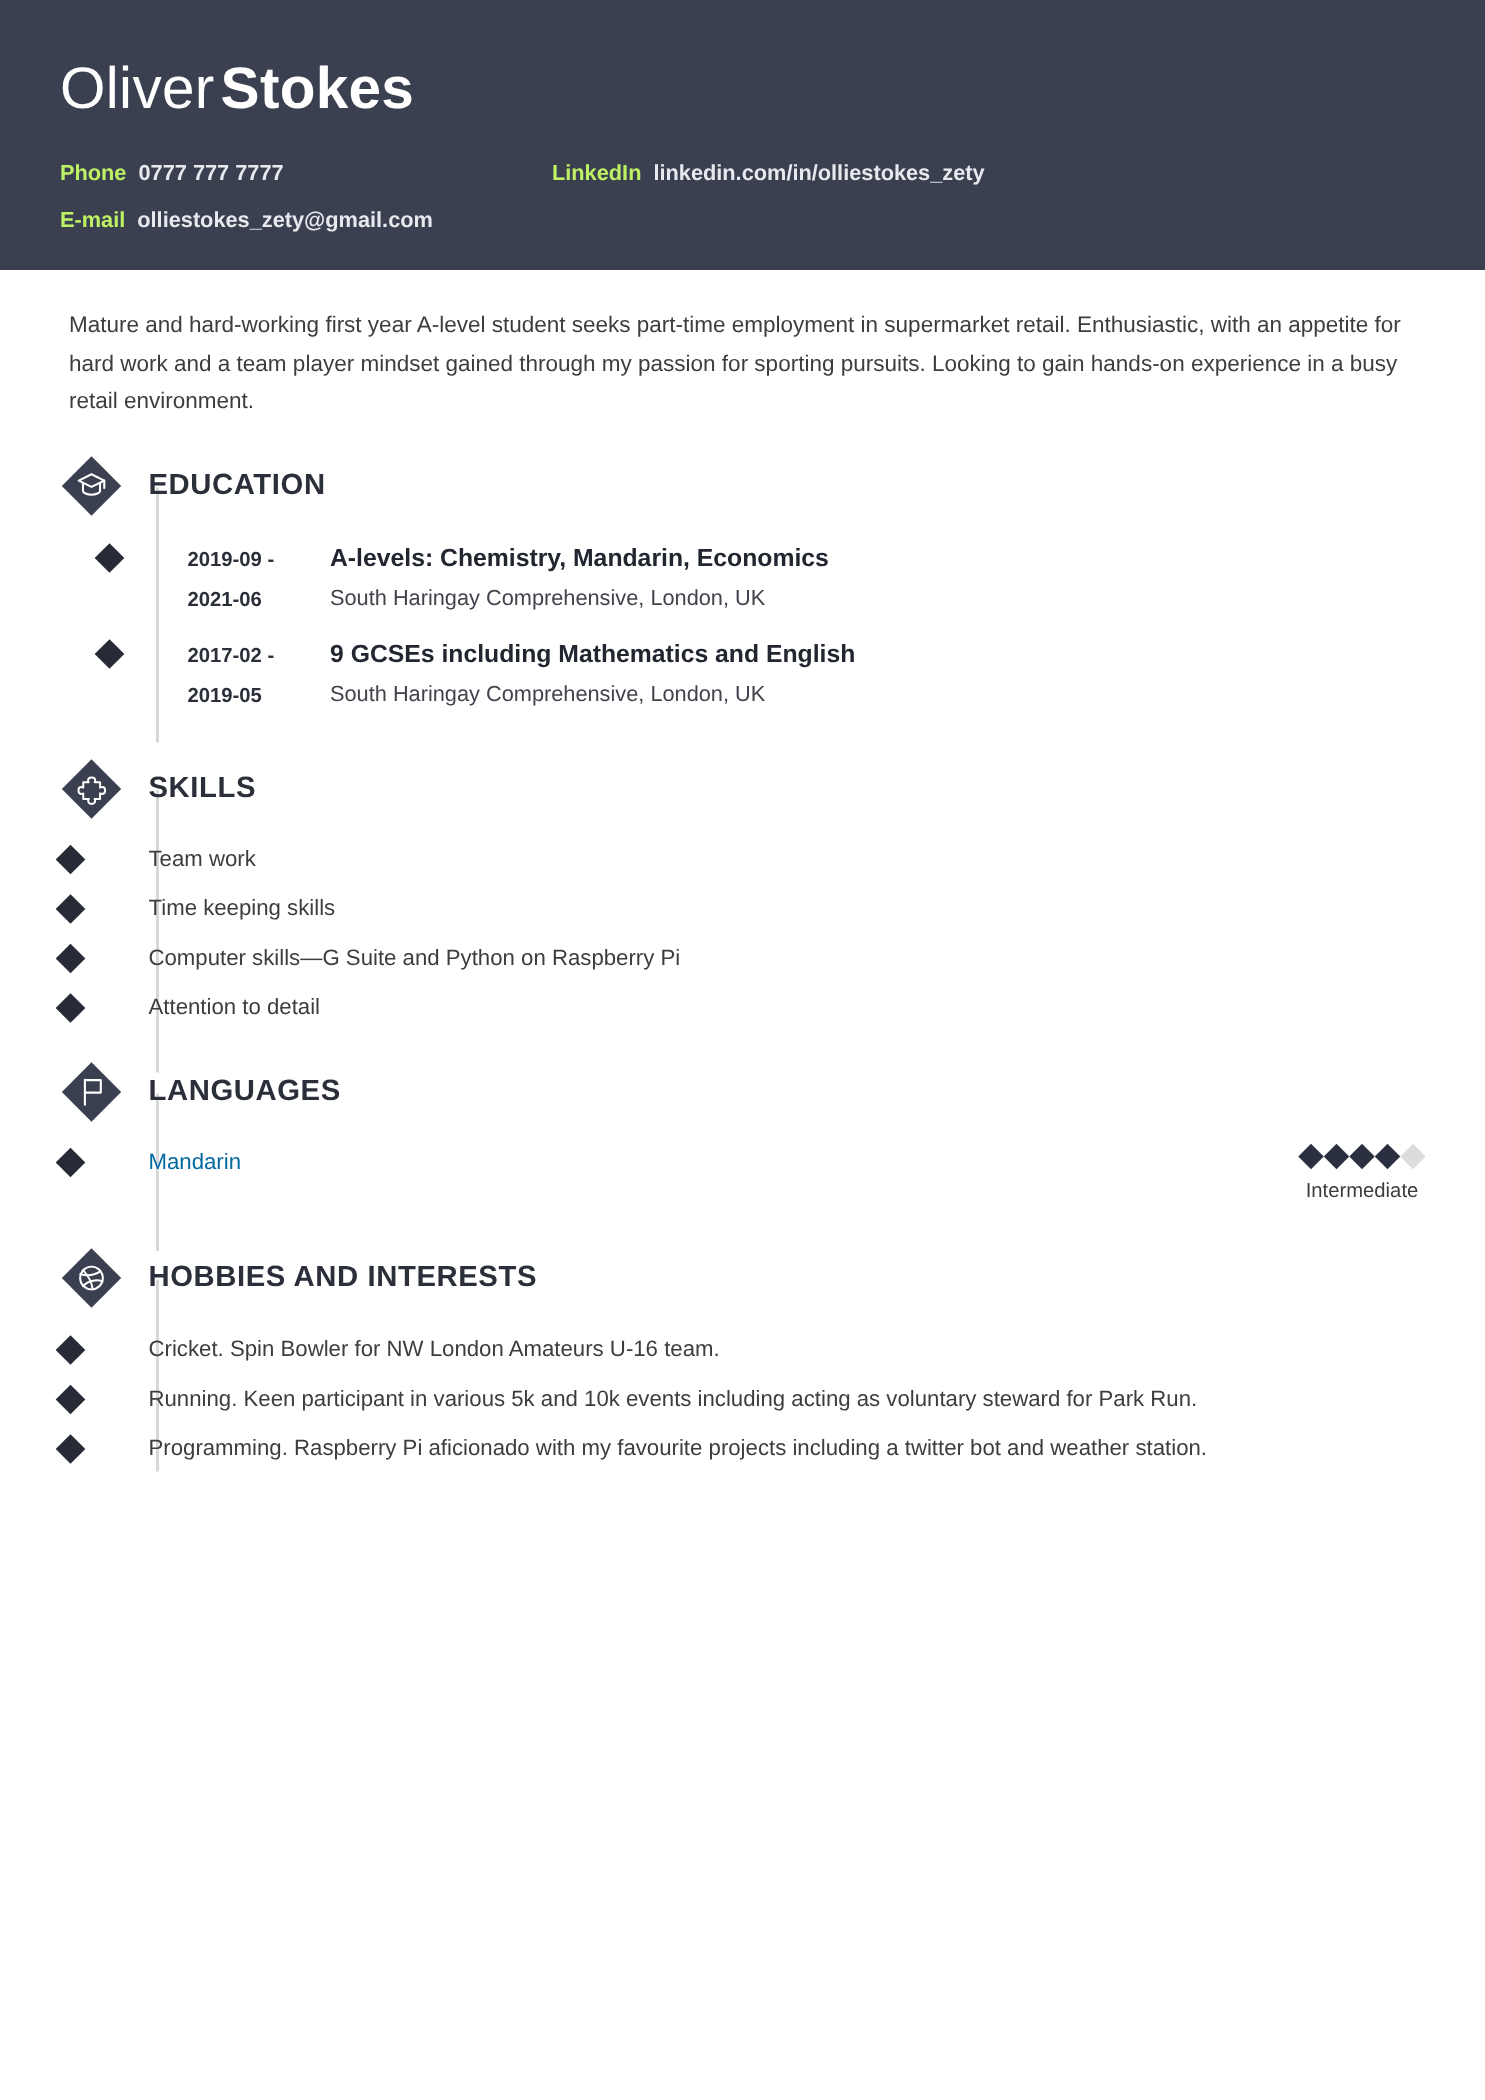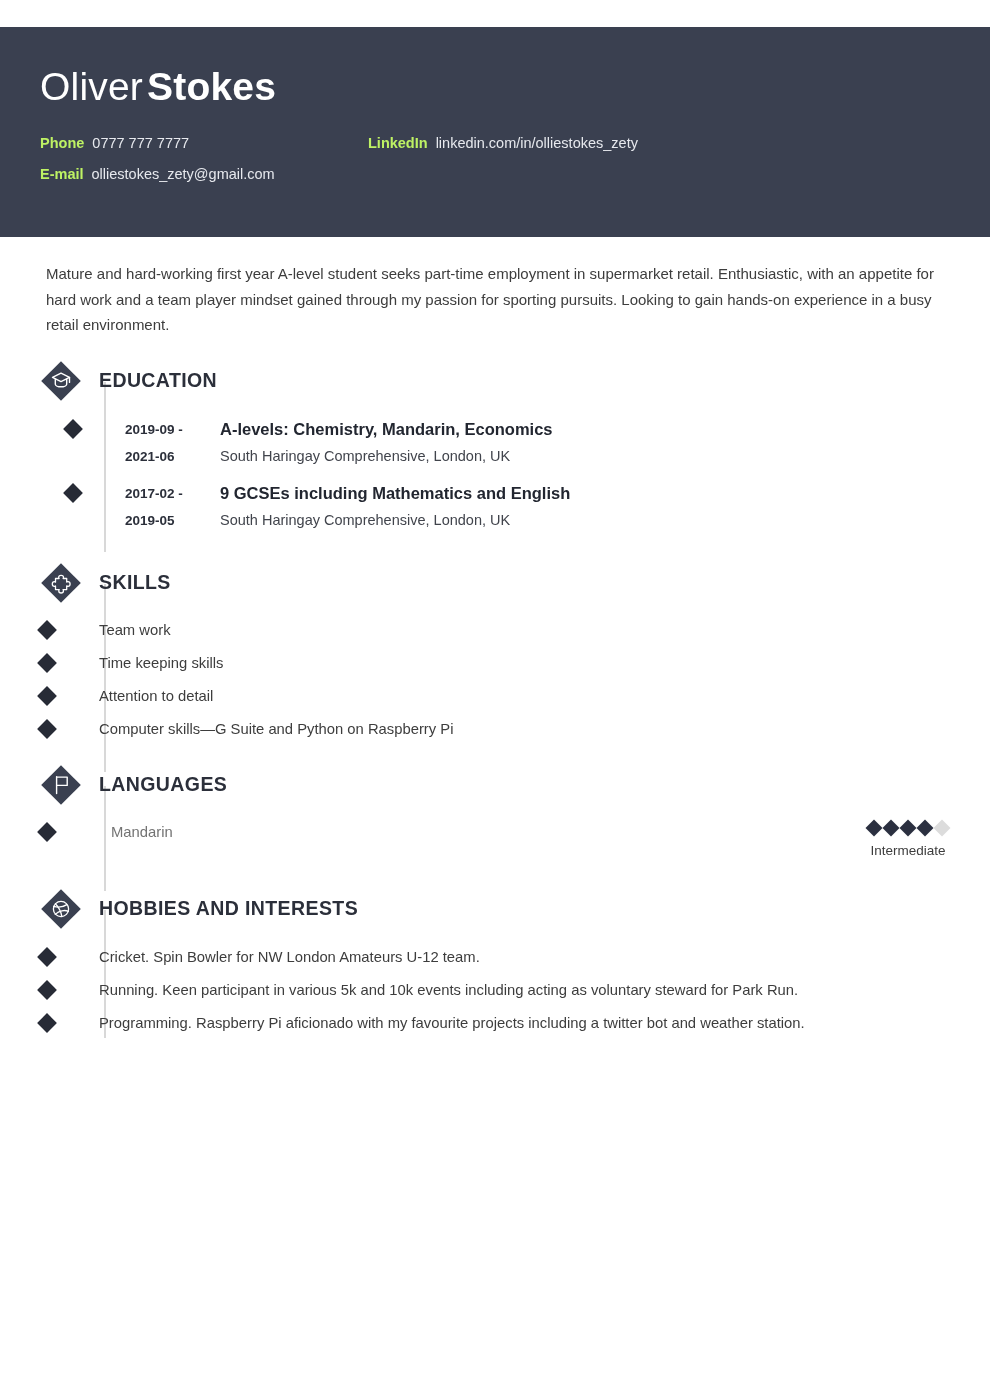--- a/index.html
+++ b/index.html
@@ -11,26 +11,25 @@
     height: 1400px;
     background: #ffffff;
     font-family: "Liberation Sans", sans-serif;
     color: #333333;
     overflow: hidden;
   }
 
   
   .header {
     background: #3a4050;
-    height: 210px;
+    height: 180px;
     box-sizing: border-box;
     padding: 34px 40px 0 40px;
     color: #ffffff;
     position: relative;
-    margin-top: 27px;
   }
   .name-line {
     font-size: 39px;
     line-height: 52px;
     letter-spacing: 0.2px;
     white-space: nowrap;
     margin-bottom: 20px;
   }
   .name-first {
     font-weight: 300;
@@ -56,21 +55,21 @@
     line-height: 20px;
   }
   .contact-cell.col1 { width: 328px; flex: none; }
   .contact-label {
     font-weight: 700;
     color: #bef264;
     margin-right: 8px;
     white-space: nowrap;
   }
   .contact-value {
-    font-weight: 400;
+    font-weight: 700;
     color: #e7e9ee;
     white-space: nowrap;
   }
 
   
   .content {
     padding: 0 40px 0 40px;
   }
 
   .summary {
@@ -178,22 +177,21 @@
     position: relative;
     display: flex;
     align-items: flex-start;
     justify-content: space-between;
     margin-bottom: 10px;
   }
   .lang-item .bullet { top: 3px; }
   .lang-name {
     font-size: 14.8px;
     line-height: 21px;
-    color: #737373;
-    margin-left: 12px;
+    color: #0369a1;
   }
   .lang-rating {
     text-align: center;
     padding-right: 2px;
   }
   .rating-diamonds {
     display: flex;
     gap: 5px;
     justify-content: flex-end;
   }
@@ -312,25 +310,25 @@
       <div class="skill-item">
         <span class="bullet"></span>
         <span>Team work</span>
       </div>
       <div class="skill-item">
         <span class="bullet"></span>
         <span>Time keeping skills</span>
       </div>
       <div class="skill-item">
         <span class="bullet"></span>
+        <span>Computer skills—G Suite and Python on Raspberry Pi</span>
+      </div>
+      <div class="skill-item">
+        <span class="bullet"></span>
         <span>Attention to detail</span>
-      </div>
-      <div class="skill-item">
-        <span class="bullet"></span>
-        <span>Computer skills—G Suite and Python on Raspberry Pi</span>
       </div>
     </div>
   </div>
 
   <div class="section" style="margin-top:22px;">
     <div class="timeline-line" style="top:24px;height:105px;"></div>
 
     <div class="sec-head">
       <span class="sec-icon">
         <svg width="46" height="46" viewBox="0 0 46 46">
@@ -376,21 +374,21 @@
             <path d="M30.3 25.4 C26.8 23.6 21.1 24.6 17.2 28.4"></path>
           </g>
         </svg>
       </span>
       <span class="sec-title">HOBBIES AND INTERESTS</span>
     </div>
 
     <div class="hobby-list">
       <div class="hobby-item">
         <span class="bullet"></span>
-        <span>Cricket. Spin Bowler for NW London Amateurs U-12 team.</span>
+        <span>Cricket. Spin Bowler for NW London Amateurs U-16 team.</span>
       </div>
       <div class="hobby-item">
         <span class="bullet"></span>
         <span>Running. Keen participant in various 5k and 10k events including acting as voluntary steward for Park Run.</span>
       </div>
       <div class="hobby-item">
         <span class="bullet"></span>
         <span>Programming. Raspberry Pi aficionado with my favourite projects including a twitter bot and weather station.</span>
       </div>
     </div>

